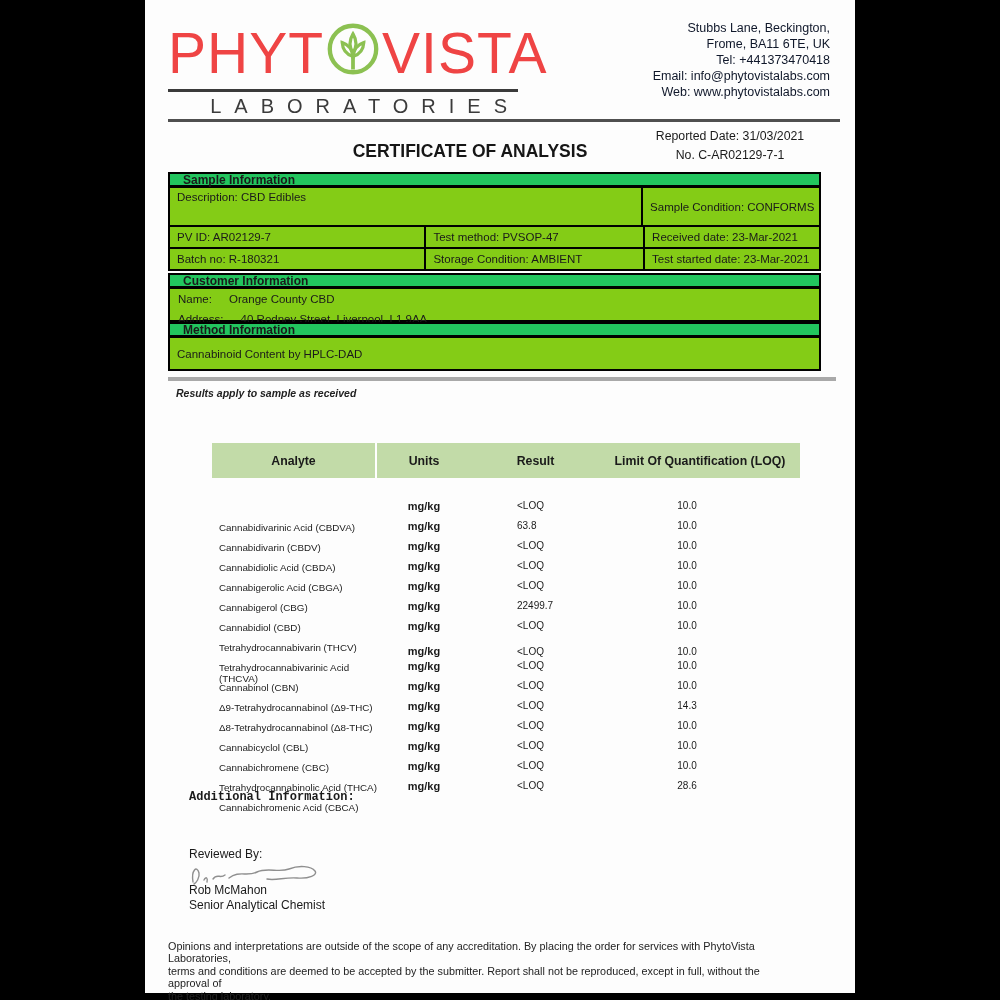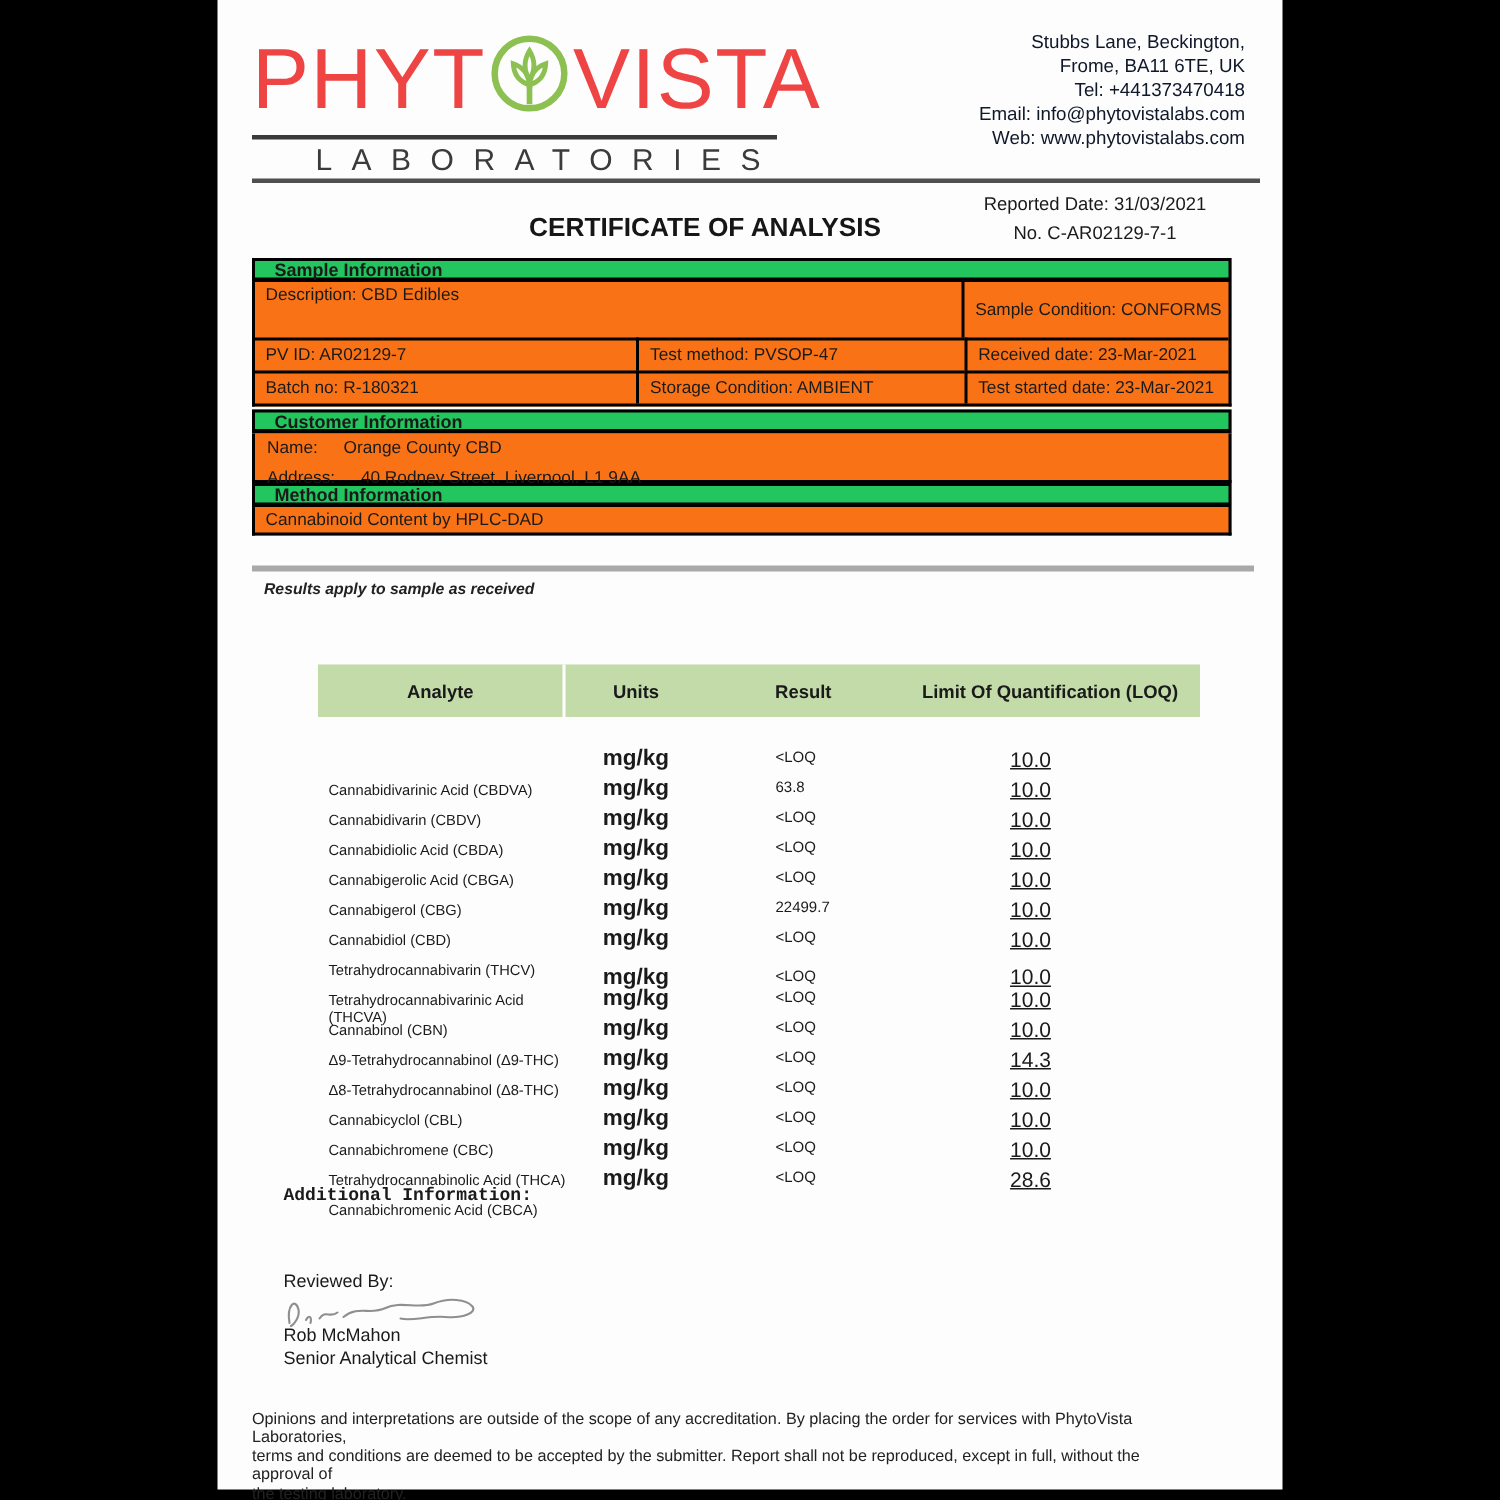--- a/index.html
+++ b/index.html
@@ -19,51 +19,51 @@
 
   .hr1 { position:absolute; top:119px; left:23px; width:672px; height:3px; background:#4f4f4f; }
 
   .report-block { position:absolute; top:127px; left:470px; width:230px; text-align:center; font-size:12.3px; line-height:19px; }
   .doc-title { position:absolute; top:141px; left:115px; width:420px; text-align:center; font-size:17.5px; font-weight:bold; color:#161616; }
 
   
   .section { position:absolute; left:23px; width:653px; }
   .bar { height:16px; background:#22c55e; border:2px solid #000; border-bottom:3px solid #000;
          display:flex; align-items:center; padding-left:13px; font-size:12px; font-weight:bold; }
-  .box { border:2px solid #000; border-top:none; background:#f97316; font-size:11.5px; }
+  .box { border:2px solid #000; border-top:none; background:#84cc16; font-size:11.5px; }
 
   .sample-grid { display:grid; grid-template-columns:39.2% 33.7% 27.1%; }
   .sg-cell { display:flex; align-items:center; padding-left:7px; height:22px; font-size:11.5px; }
   .sg-desc { grid-column:1 / 3; border-right:2px solid #000; height:37px; align-items:flex-start; padding-top:3px; }
   .sg-cond { grid-column:3; height:37px; }
   .sg-top { border-top:2px solid #000; }
   .sg-left { border-left:2px solid #000; }
   .sg-desc.sg-cell, .sg-cond.sg-cell { display:flex; }
   .sg-cond { display:flex; align-items:center; }
 
   .cust-box { padding:3px 8px; height:33px; }
   .cust-row { line-height:14px; }
   .cust-row + .cust-row { margin-top:6px; }
   .cust-label { display:inline-block; }
   .cust-val { margin-left:14px; }
-  .method-box { height:19px; display:flex; align-items:center; padding-left:7px; }
+  .method-box { height:33px; display:flex; align-items:center; padding-left:7px; }
 
   .hr2 { position:absolute; top:377px; left:23px; width:668px; height:4px; background:#a9a9a9; }
   .note { position:absolute; top:387px; left:31px; font-size:10.5px; font-weight:bold; font-style:italic; color:#222; }
 
   
   .results { position:absolute; top:443px; left:67px; width:588px; }
   .res-head { display:grid; grid-template-columns:165px 94px 129px 200px; height:35px; background:#C2DBA8; }
   .res-head > div { display:flex; align-items:center; justify-content:center; font-size:12.3px; font-weight:bold; }
   .res-head .rh-analyte { border-right:2px solid #fff; }
   .res-row { display:grid; grid-template-columns:165px 94px 129px 200px; height:20px; align-items:center; }
   .rc-analyte { font-size:9.8px; font-weight:normal; padding-left:7px;margin-top:44px; }
-  .rc-units { font-size:15px; font-weight:bold; text-align:center; }
+  .rc-units { font-size:11px; font-weight:bold; text-align:center; }
   .rc-result { font-size:10px; padding-left:46px; }
-  .rc-loq { font-size:14px; text-align:center; padding-right:26px;text-decoration:underline; }
+  .rc-loq { font-size:10px; text-align:center; padding-right:26px; }
 
   
   .additional { position:absolute; top:790px; left:44px; font-size:12px; font-weight:bold;font-family:Liberation Mono, monospace; }
   .reviewed { position:absolute; top:847px; left:44px; font-size:12px; }
   .sig { position:absolute; top:858px; left:42px; }
   .sig-name { position:absolute; top:883px; left:44px; font-size:12px; }
   .sig-title { position:absolute; top:898px; left:44px; font-size:12px; }
   .disclaimer { position:absolute; top:940px; left:23px; width:610px; font-size:10.8px; line-height:12.4px; color:#222; }
 </style>
 </head>

